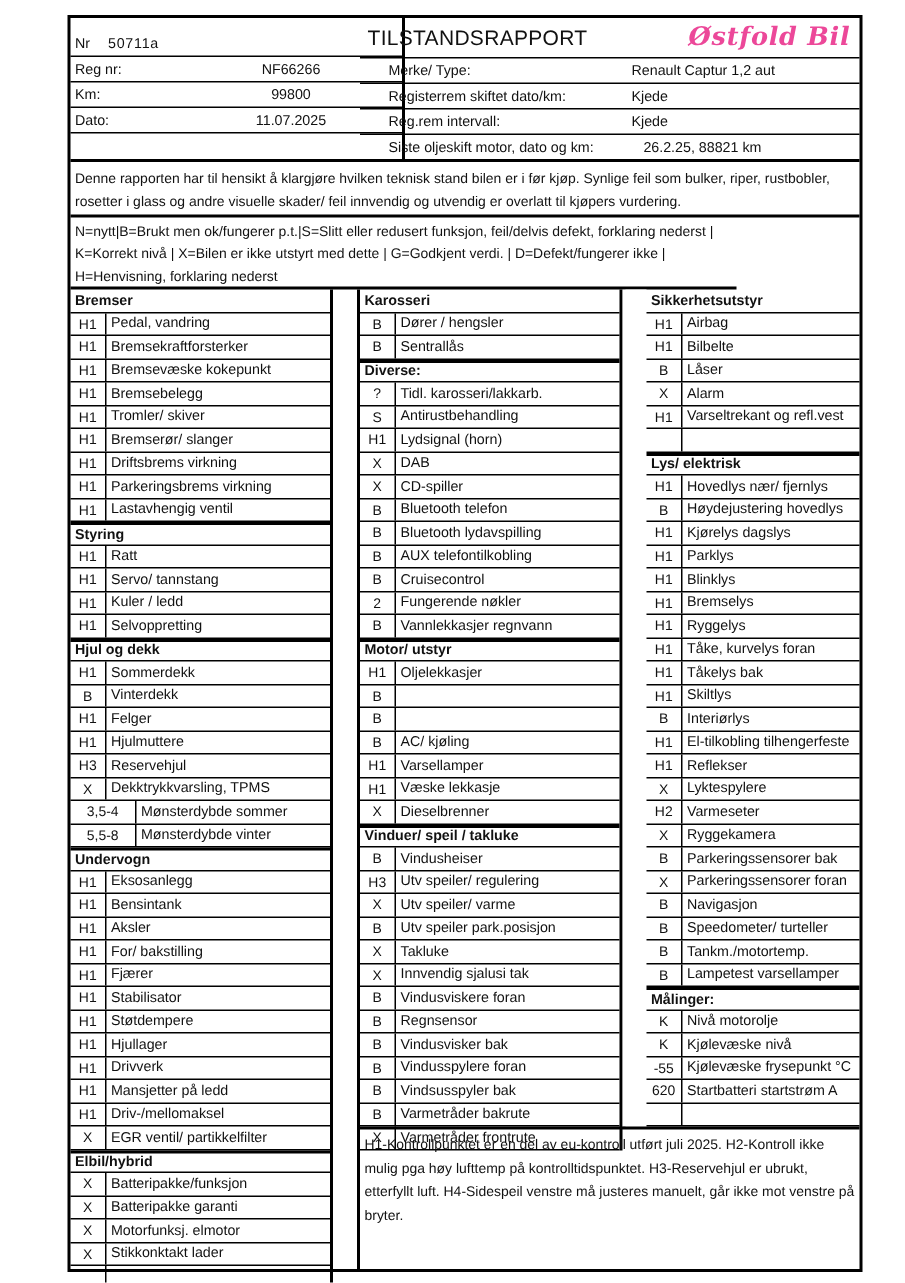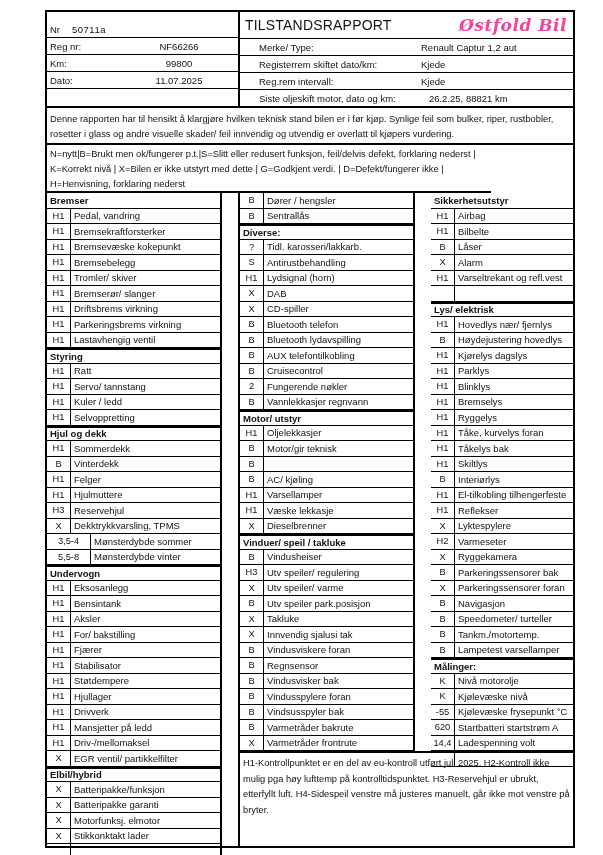--- a/index.html
+++ b/index.html
@@ -3,21 +3,21 @@
 <meta charset="utf-8">
 <style>
   * { box-sizing: border-box; margin: 0; padding: 0; }
   html, body { width: 603px; height: 855px; background: #ffffff; overflow: hidden; }
   body { font-family: "Liberation Sans", "DejaVu Sans", sans-serif; font-size: 9.5px; color: #111; position: relative; }
 
   .page { position: absolute; left: 45px; top: 10px; width: 530px; height: 838px; border: 2px solid #000; border-left: 2px solid #000; }
 
   
   .hdr { position: absolute; left: 0; top: 0; width: 526px; height: 96px; border-bottom: 2px solid #000; }
-  .hdr-left { position: absolute; left: 0; top: 0; width: 193px; height: 94px; border-right: 2px solid #000; }
+  .hdr-left { position: absolute; left: 0; top: 0; width: 223px; height: 94px; border-right: 2px solid #000; }
   .hdr-left .row { height: 17px; border-bottom: 1px solid #000; display: flex; align-items: center; padding-left: 3px; font-size: 9.5px; }
   .hdr-left .row.first { margin-top: 9px; border-top: none; }
   .hdr-left .row:last-child { border-bottom: none; }
   .hdr-left .lbl { width: 70px; }
   .hdr-left .val { flex: 1; text-align: center; }
   .hdr-left .nr-lbl { width: 22px; }
   .hdr-left .nr-val { letter-spacing: 0.5px; }
 
   .hdr-right { position: absolute; left: 193px; top: 0; width: 333px; height: 94px; }
   .title-row { height: 26px; display: flex; align-items: center; justify-content: space-between; padding: 0 6px 0 5px; }
@@ -254,20 +254,21 @@
         <span class="name">Stikkonktakt lader</span>
       </div>
       <div class="item">
         <span class="code"></span>
         <span class="name"></span>
       </div>
     </div>
   <div class="gap" style="left:175px; width:18px; height:654px;"></div>
 
   <div class="col" id="col-middle" style="left:193px; width:175px;">
+      <div class="sec-title">Karosseri</div>
       <div class="item">
         <span class="code">B</span>
         <span class="name">Dører / hengsler</span>
       </div>
       <div class="item">
         <span class="code">B</span>
         <span class="name">Sentrallås</span>
       </div>
       <div class="sec-title thick-top">Diverse:</div>
       <div class="item">
@@ -314,21 +315,20 @@
         <span class="code">B</span>
         <span class="name">Vannlekkasjer regnvann</span>
       </div>
       <div class="sec-title thick-top">Motor/ utstyr</div>
       <div class="item">
         <span class="code">H1</span>
         <span class="name">Oljelekkasjer</span>
       </div>
       <div class="item">
         <span class="code">B</span>
-        <span class="name">Motor/gir teknisk</span>
       </div>
       <div class="item">
         <span class="code">B</span>
       </div>
       <div class="item">
         <span class="code">B</span>
         <span class="name">AC/ kjøling</span>
       </div>
       <div class="item">
         <span class="code">H1</span>
@@ -525,23 +525,19 @@
       </div>
       <div class="item">
         <span class="code">-55</span>
         <span class="name">Kjølevæske frysepunkt  °C</span>
       </div>
       <div class="item">
         <span class="code">620</span>
         <span class="name">Startbatteri startstrøm A</span>
       </div>
       <div class="item">
-        <span class="code">14,4</span>
-        <span class="name">Ladespenning volt</span>
-      </div>
-      <div class="item">
         <span class="code"></span>
         <span class="name"></span>
       </div>
     </div>
 
   <div class="notes">H1-Kontrollpunktet er en del av eu-kontroll utført juli 2025.  H2-Kontroll ikke mulig pga høy lufttemp på kontrolltidspunktet.  H3-Reservehjul er ubrukt, etterfyllt luft. H4-Sidespeil venstre må justeres manuelt, går ikke mot venstre på bryter.</div>
 </div>
 
 </body></html>

